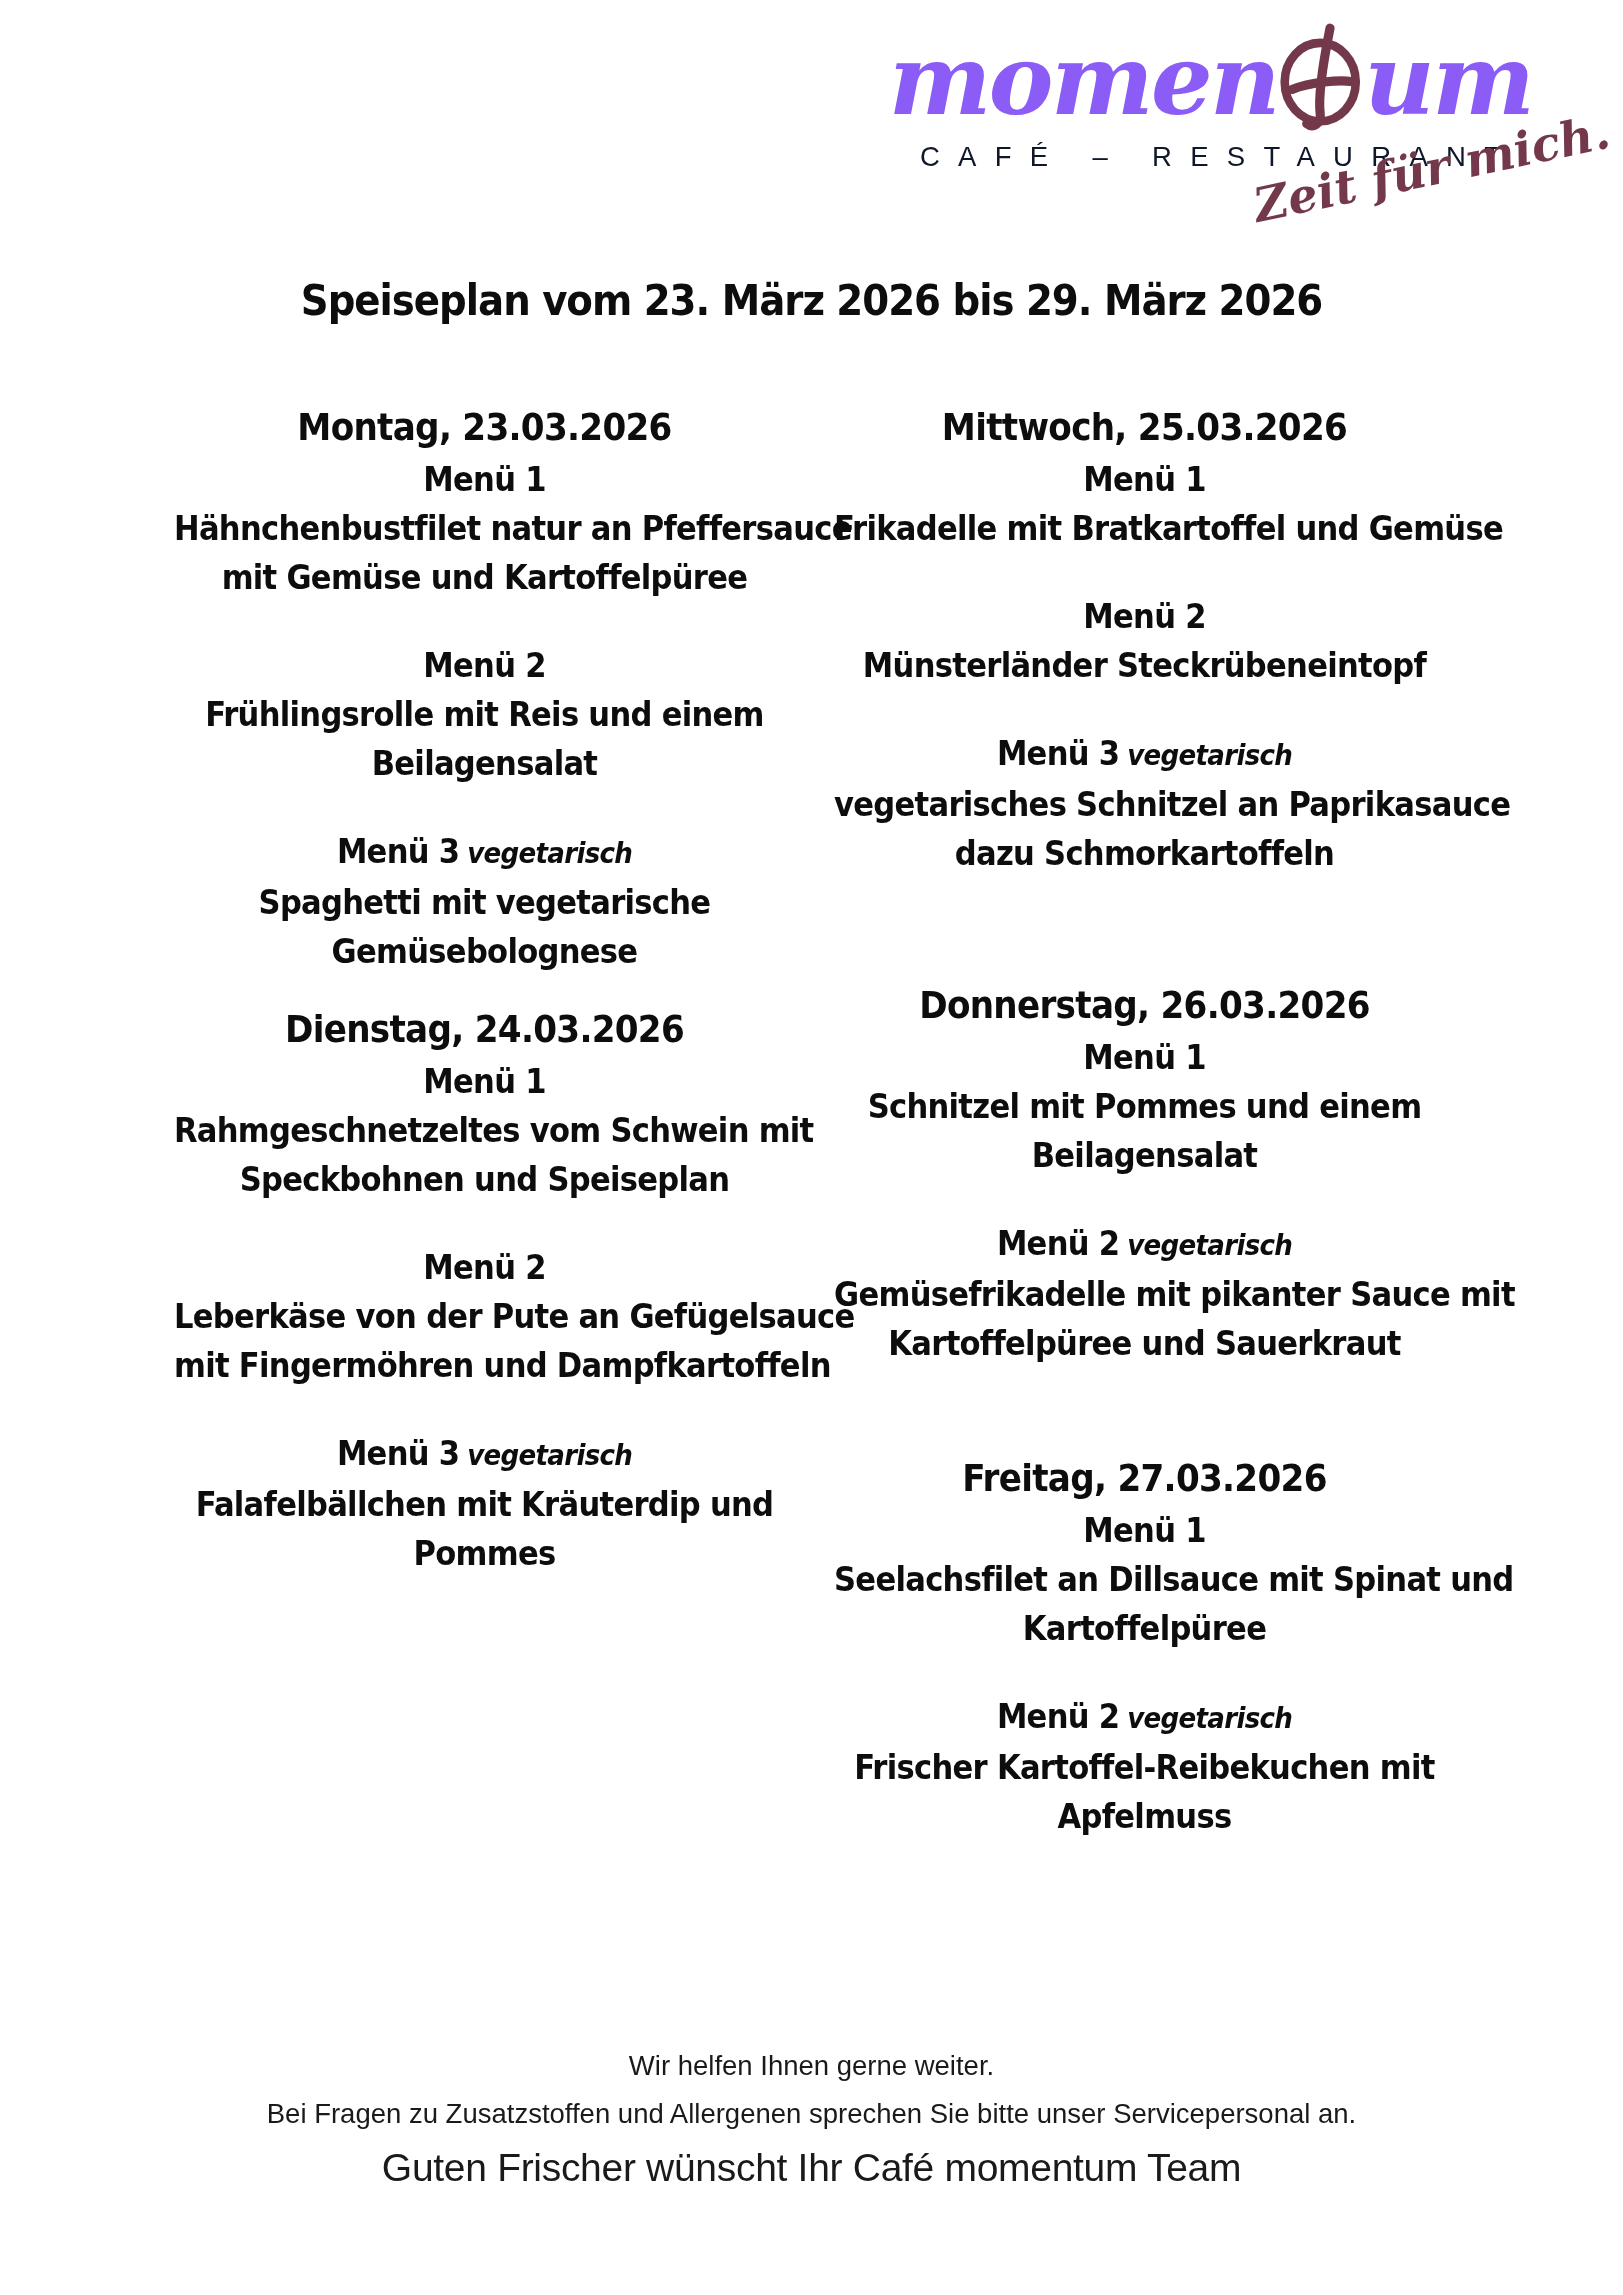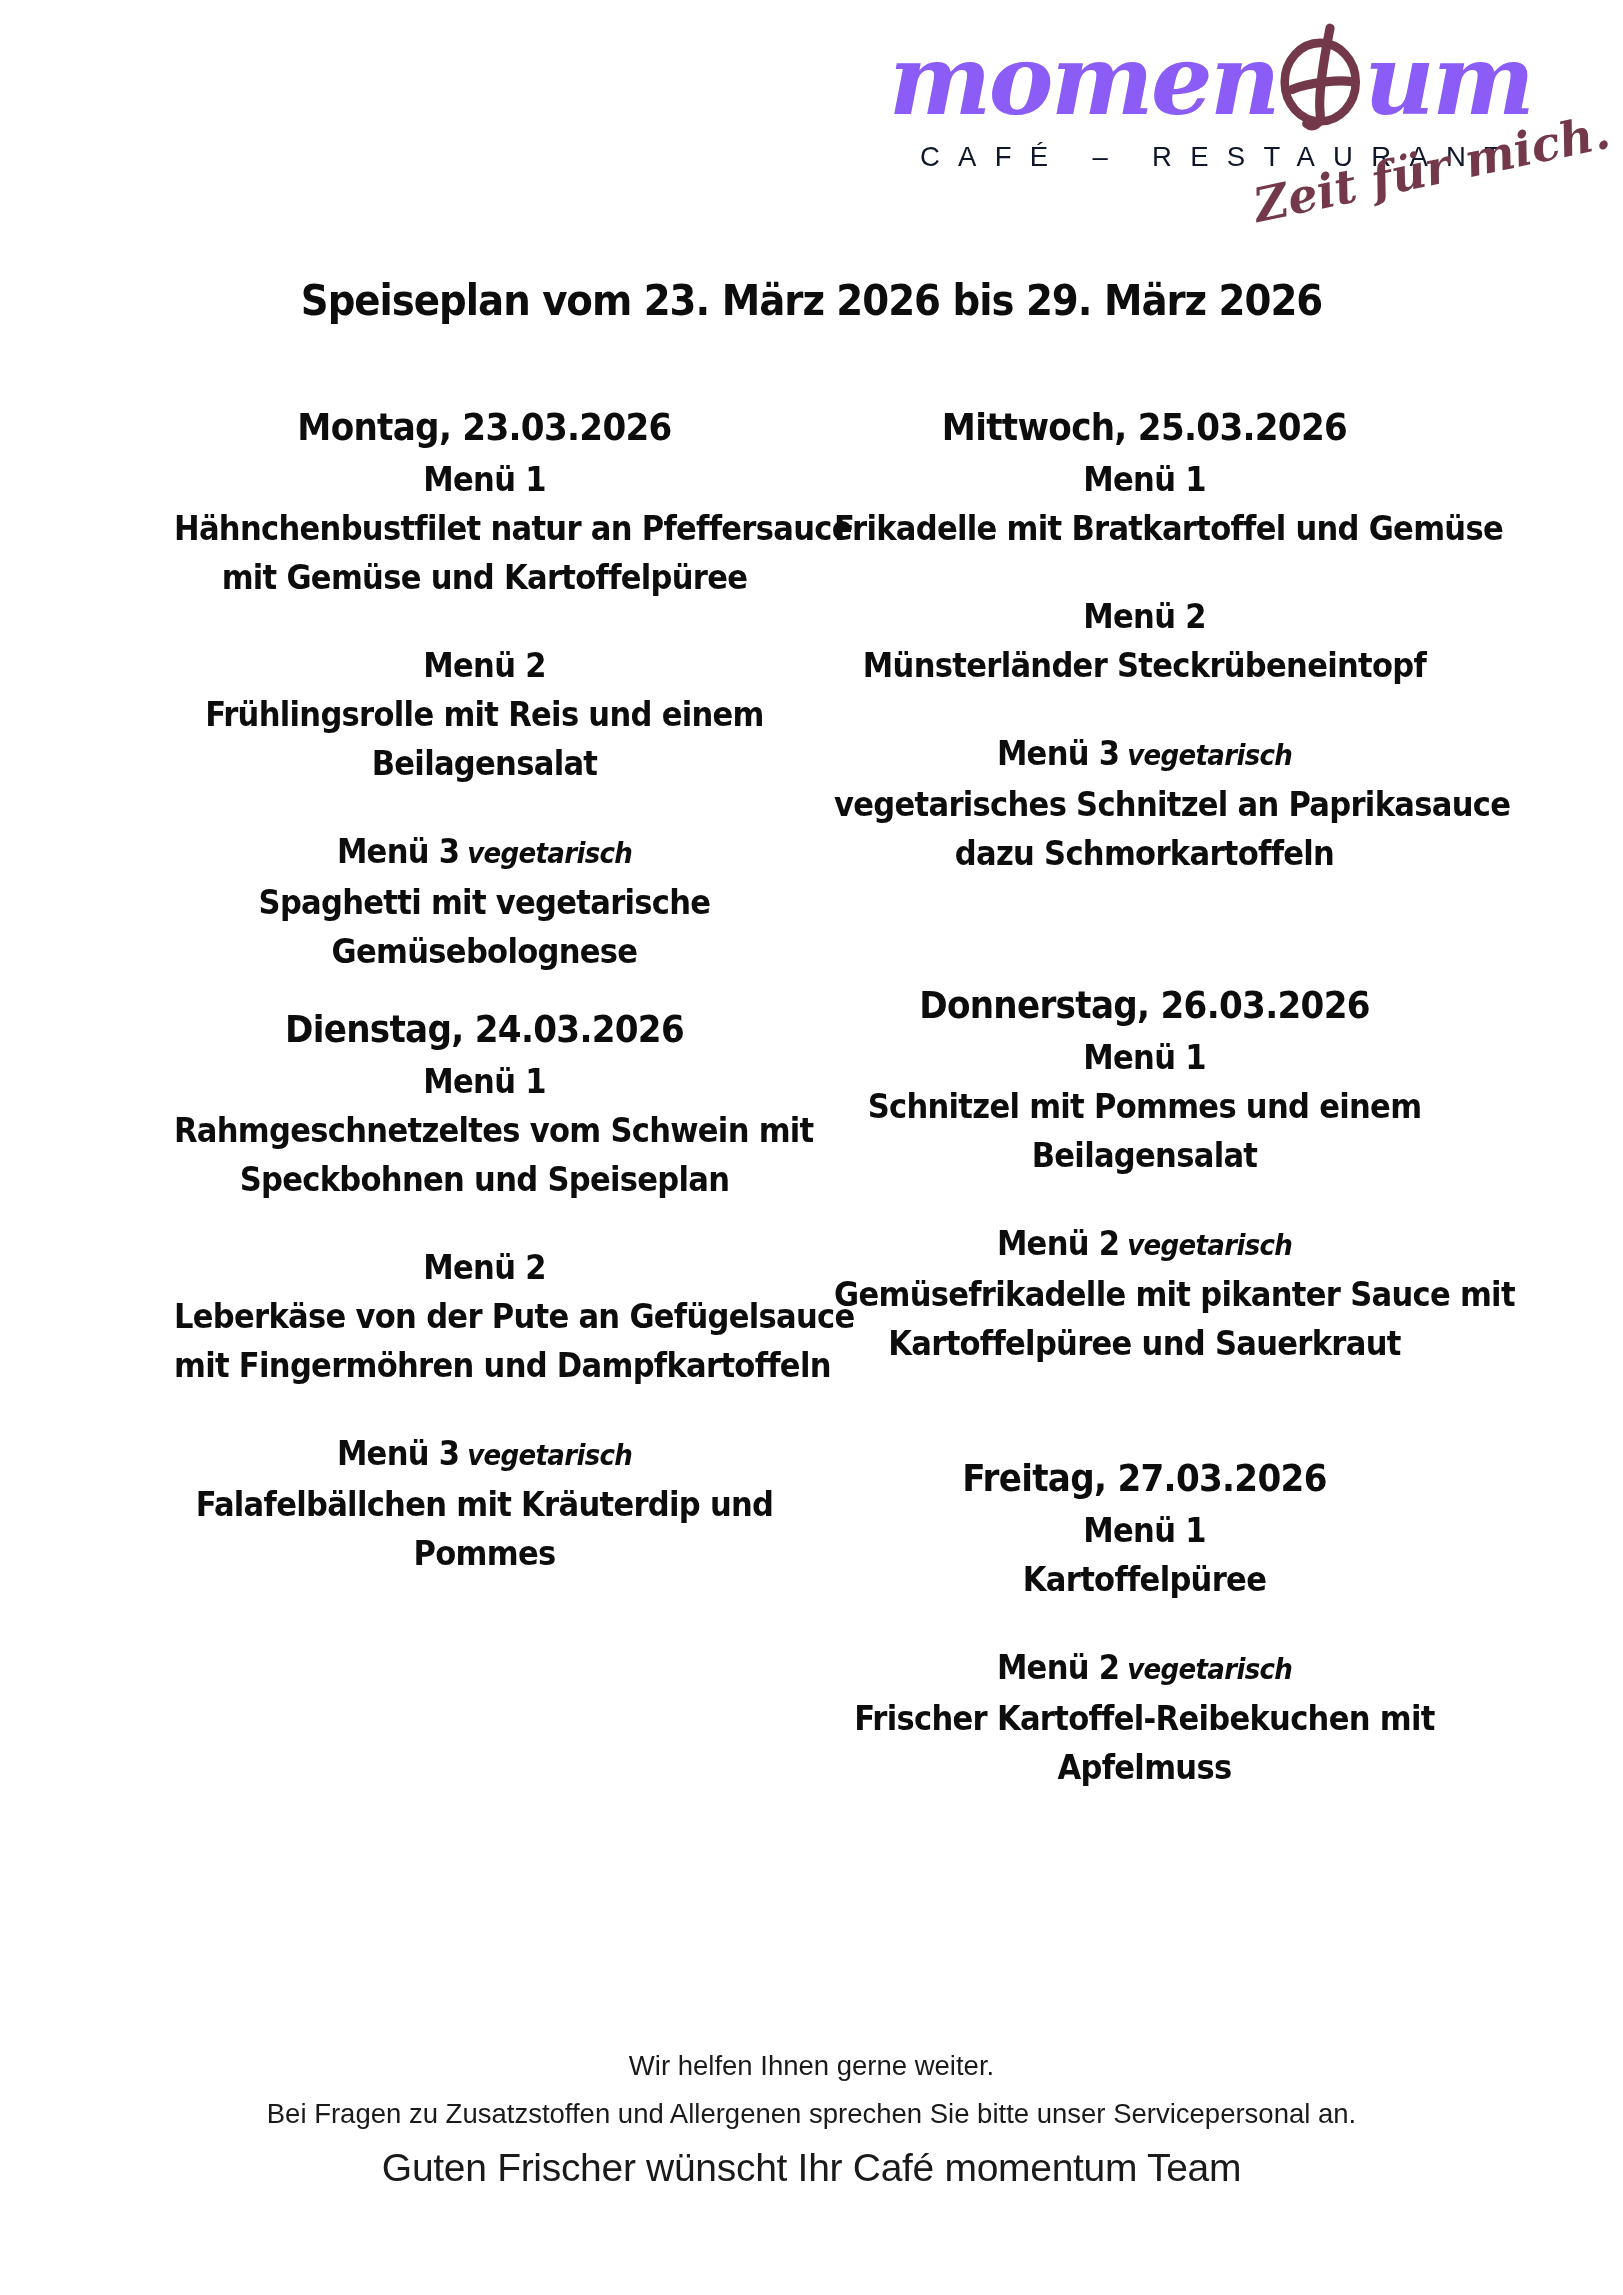--- a/index.html
+++ b/index.html
@@ -159,20 +159,21 @@
         <div class="dish">Kartoffelpüree und Sauerkraut</div>
       </div>
     </div>
 
     <div class="day cond" style="top:1453px">
       <div class="day-header">Freitag, 27.03.2026</div>
       <div class="menu">
         <div class="menu-label-line">
           <span>Menü 1</span>
         </div>
+        <div class="dish">Seelachsfilet an Dillsauce mit Spinat und</div>
         <div class="dish">Kartoffelpüree</div>
       </div>
       <div class="menu">
         <div class="menu-label-line">
           <span>Menü 2</span><span class="veg-tag">vegetarisch</span>
         </div>
         <div class="dish">Frischer Kartoffel-Reibekuchen mit</div>
         <div class="dish">Apfelmuss</div>
       </div>
     </div>

